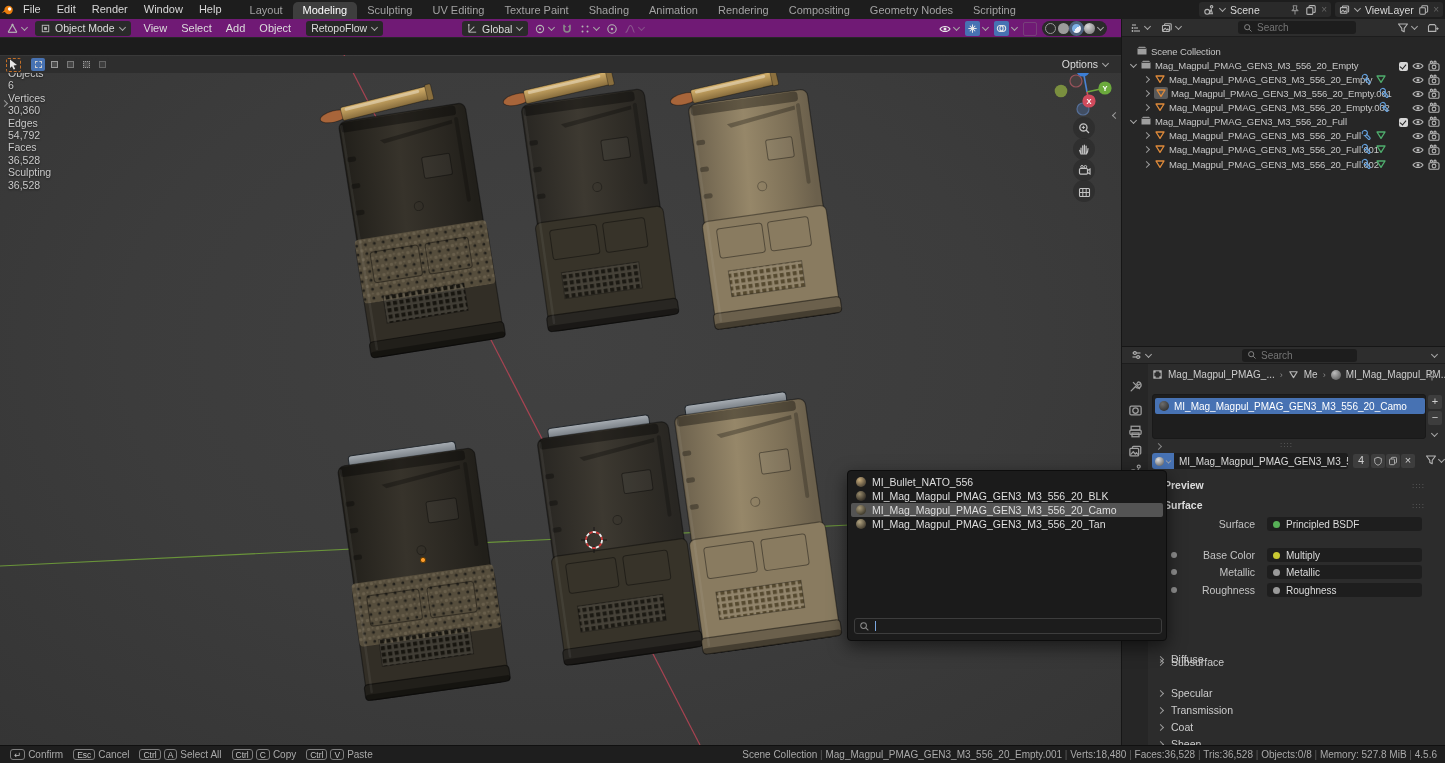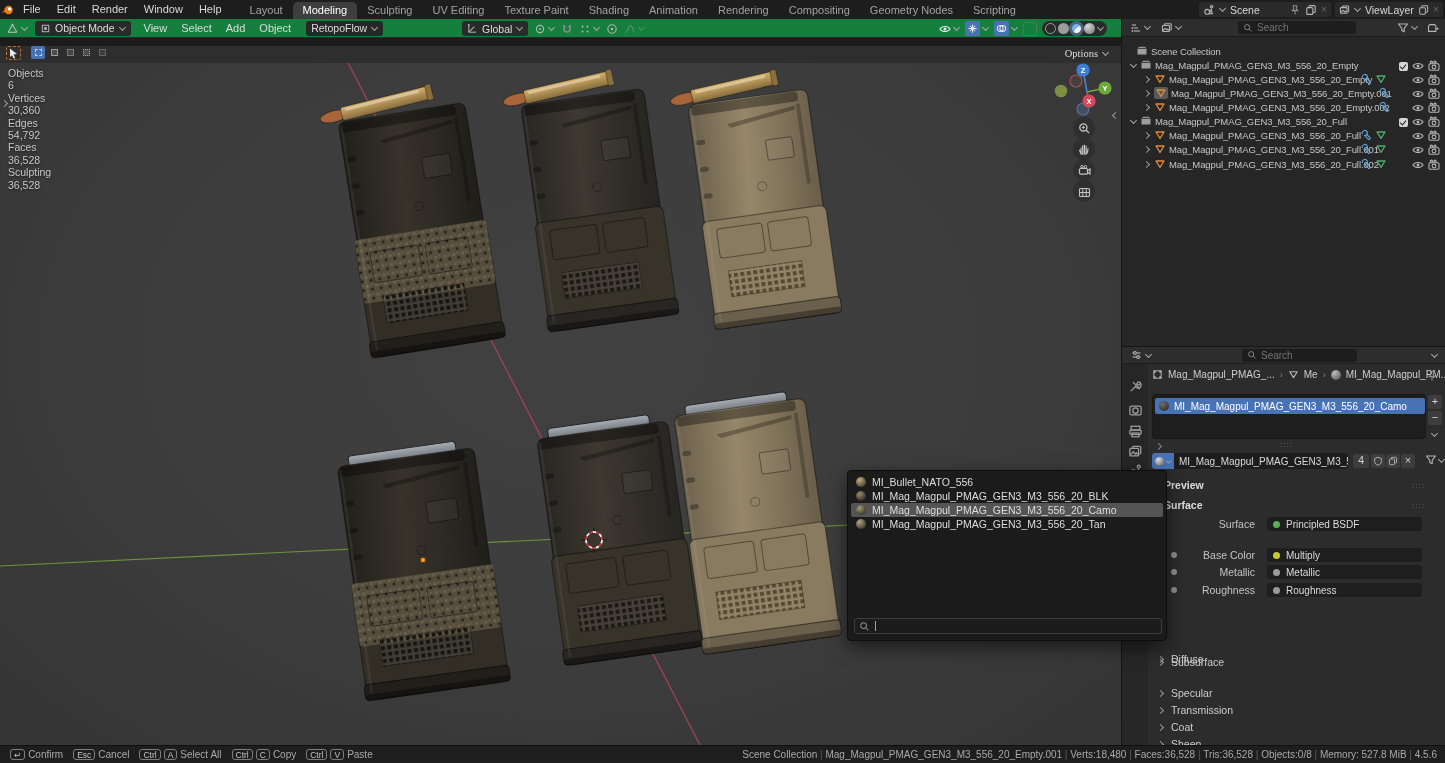--- a/index.html
+++ b/index.html
@@ -15,30 +15,30 @@
 
 #topbar{left:0;top:0;width:1445px;height:19px;background:#1d1d1d;display:flex;align-items:center;z-index:30;}
 #topbar .menu{padding:0 8px;color:#d8d8d8;font-size:11px;line-height:19px;cursor:default;}
 #tabs{display:flex;margin-left:10px;height:19px;align-items:flex-end;}
 .tab{padding:2px 10px 3px;color:#a2a2a2;font-size:11px;border-radius:5px 5px 0 0;}
 .tab.active{background:#3e3e3e;color:#ffffff;}
 #topbar-right{position:absolute;right:2px;top:2px;display:flex;gap:4px;}
 .tb-widget{background:#2a2a2a;border-radius:3px;height:15px;display:flex;align-items:center;padding:0 4px;gap:4px;font-size:10.5px;color:#d8d8d8;}
 .dimx{color:#666;font-size:10px;}
 
-#vp-header{left:0;top:19px;width:1121px;height:19px;background:#15803d;display:flex;align-items:center;z-index:20;border-bottom:1px solid #272727;}
+#vp-header{left:0;top:19px;width:1121px;height:19px;background:#701a75;display:flex;align-items:center;z-index:20;border-bottom:1px solid #272727;}
 #vp-header .menu{padding:0 7px;color:#dcdcdc;font-size:11px;}
 .hdr-pill{background:#2a2a2a;border-radius:3px;height:15px;display:flex;align-items:center;padding:0 5px;gap:4px;font-size:10.5px;color:#dcdcdc;}
 #vp-hdr-mid{position:absolute;left:462px;top:2px;display:flex;align-items:center;gap:6px;}
 #vp-hdr-right{position:absolute;right:14px;top:2px;display:flex;align-items:center;gap:5px;}
 .shade-group{display:flex;align-items:center;background:#2a2a2a;border-radius:8px;padding:0 3px;height:15px;gap:2px;}
 .shade-ball{width:11px;height:11px;border-radius:50%;}
 .shade-active{outline:3px solid #4e627e;outline-offset:-1px;}
 
-#tool-settings{left:0;top:46px;width:1121px;height:17px;background:#2e2e2e;display:flex;align-items:flex-start;z-index:20;font-family:Liberation Serif, serif;}
+#tool-settings{left:0;top:56px;width:1121px;height:17px;background:#2e2e2e;display:flex;align-items:center;z-index:20;}
 .tweak-box{width:15px;height:14px;border:1px dashed #c36f28;border-radius:2px;margin-left:6px;display:flex;align-items:center;justify-content:center;}
 .selmode{width:14px;height:13px;border-radius:2px;margin-left:2px;display:flex;align-items:center;justify-content:center;background:#2e2e2e;}
 .selmode.on{background:#4772b3;}
 .sq{width:7px;height:7px;border:1.2px dashed #cfcfcf;}
 .sq2{width:7px;height:7px;border:1.2px solid #9a9a9a;background:rgba(255,255,255,.15);}
 #options-btn{position:absolute;right:12px;top:2px;display:flex;align-items:center;gap:4px;color:#dcdcdc;font-size:10.5px;}
 
 #canvas{left:0;top:55px;width:1121px;height:690px;background:radial-gradient(ellipse at 50% 42%, #414141 0%, #3c3c3c 55%, #353535 100%);overflow:hidden;}
 #stats{position:absolute;left:8px;top:12px;color:#c9c9c9;font-size:10.5px;line-height:12.4px;text-shadow:0 1px 2px rgba(0,0,0,.55);}
 #stats .r{display:flex;flex-direction:column;}

